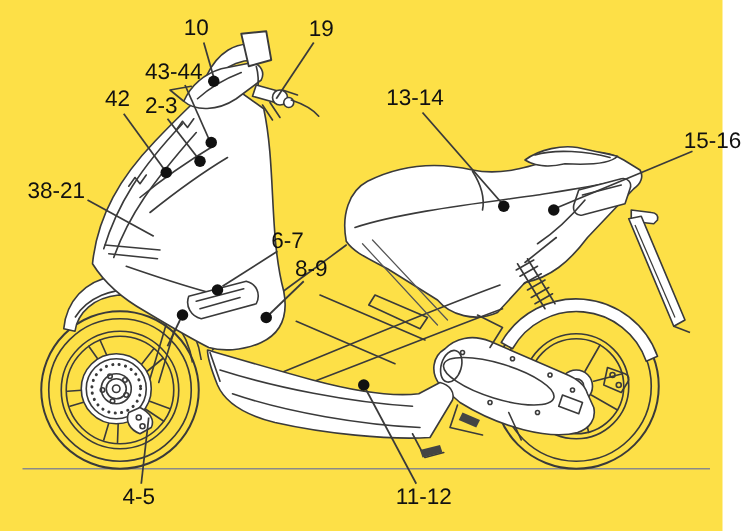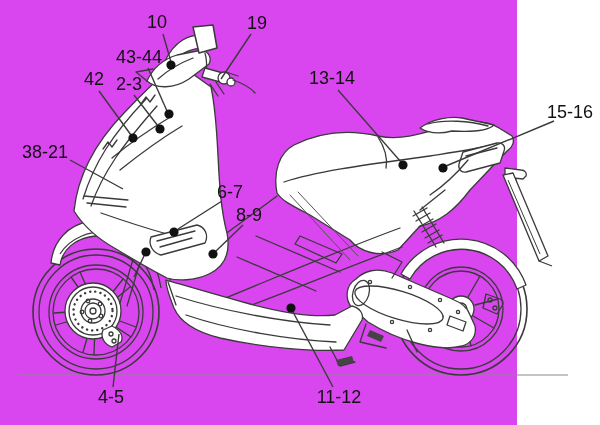--- a/index.html
+++ b/index.html
@@ -1,17 +1,17 @@
 <!DOCTYPE html>
 <html><head>
 <meta charset="utf-8">
 <style>
   html,body{margin:0;padding:0;background:#ffffff;}
   body{width:600px;height:425px;overflow:hidden;font-family:"Liberation Sans",sans-serif;}
-  #stage{position:relative;width:517px;height:425px;background:#d946ef;}
+  #stage{position:relative;width:578px;height:425px;background:#fde047;}
   svg{position:absolute;left:0;top:0;}
   text{font-family:"Liberation Sans",sans-serif;}
 </style>
 </head>
 <body>
 
 <div id="stage">
 <svg id="art" width="600" height="425" viewBox="0 0 600 425">
 
   <line id="ground-line" stroke="#8a8a8a" stroke-width="1.2" x1="18" y1="375" x2="568" y2="375"></line>

